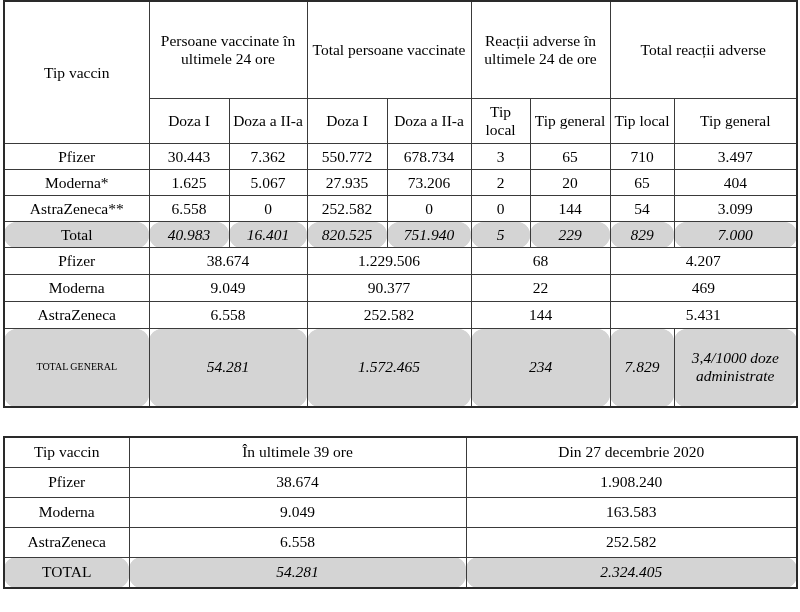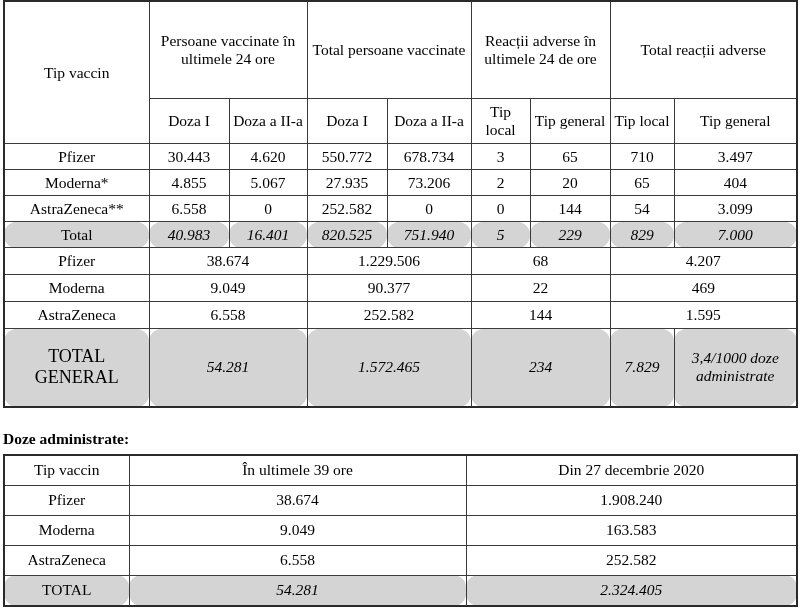--- a/index.html
+++ b/index.html
@@ -113,31 +113,31 @@
         <td class="hd sub">Doza a II-a</td>
         <td class="hd sub">Tip local</td>
         <td class="hd sub">Tip general</td>
         <td class="hd sub">Tip local</td>
         <td class="hd sub">Tip general</td>
       </tr>
 
       <tr class="data">
         <td class="rowlabel">Pfizer</td>
         <td>30.443</td>
-        <td>4.620</td>
+        <td>7.362</td>
         <td>550.772</td>
         <td>678.734</td>
         <td>3</td>
         <td>65</td>
         <td>710</td>
         <td>3.497</td>
       </tr>
       <tr class="data">
         <td class="rowlabel">Moderna*</td>
-        <td>4.855</td>
+        <td>1.625</td>
         <td>5.067</td>
         <td>27.935</td>
         <td>73.206</td>
         <td>2</td>
         <td>20</td>
         <td>65</td>
         <td>404</td>
       </tr>
       <tr class="data">
         <td class="rowlabel">AstraZeneca**</td>
@@ -174,37 +174,36 @@
         <td colspan="2">9.049</td>
         <td colspan="2">90.377</td>
         <td colspan="2">22</td>
         <td colspan="2">469</td>
       </tr>
       <tr class="merged">
         <td class="rowlabel">AstraZeneca</td>
         <td colspan="2">6.558</td>
         <td colspan="2">252.582</td>
         <td colspan="2">144</td>
-        <td colspan="2">1.595</td>
+        <td colspan="2">5.431</td>
       </tr>
 
       <tr class="tg shaded">
-        <td class="rowlabel shaded" style="font-size:18px;">TOTAL GENERAL</td>
+        <td class="rowlabel shaded" style="font-size:10px;">TOTAL GENERAL</td>
         <td class="b shaded" colspan="2">54.281</td>
         <td class="b shaded" colspan="2">1.572.465</td>
         <td class="b shaded" colspan="2">234</td>
         <td class="b shaded">7.829</td>
         <td class="b shaded">3,4/1000 doze administrate</td>
       </tr>
     </tbody>
   </table>
 
   <div class="spacer-a"></div>
 
-  <div class="caption">Doze administrate:</div>
 
   <div class="spacer-b"></div>
 
   <table class="grid outer t2">
     <colgroup>
       <col style="width:125px">
       <col style="width:337px">
       <col style="width:331px">
     </colgroup>
     <tbody>

